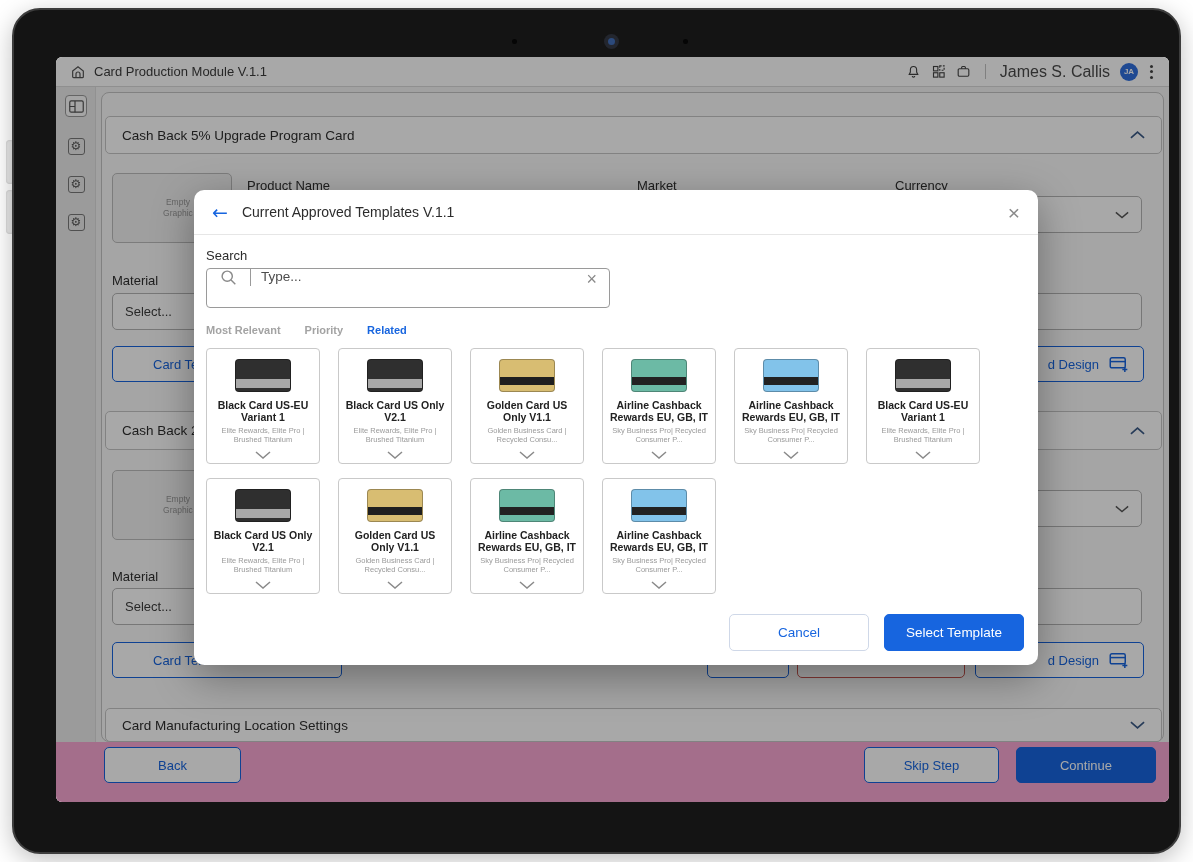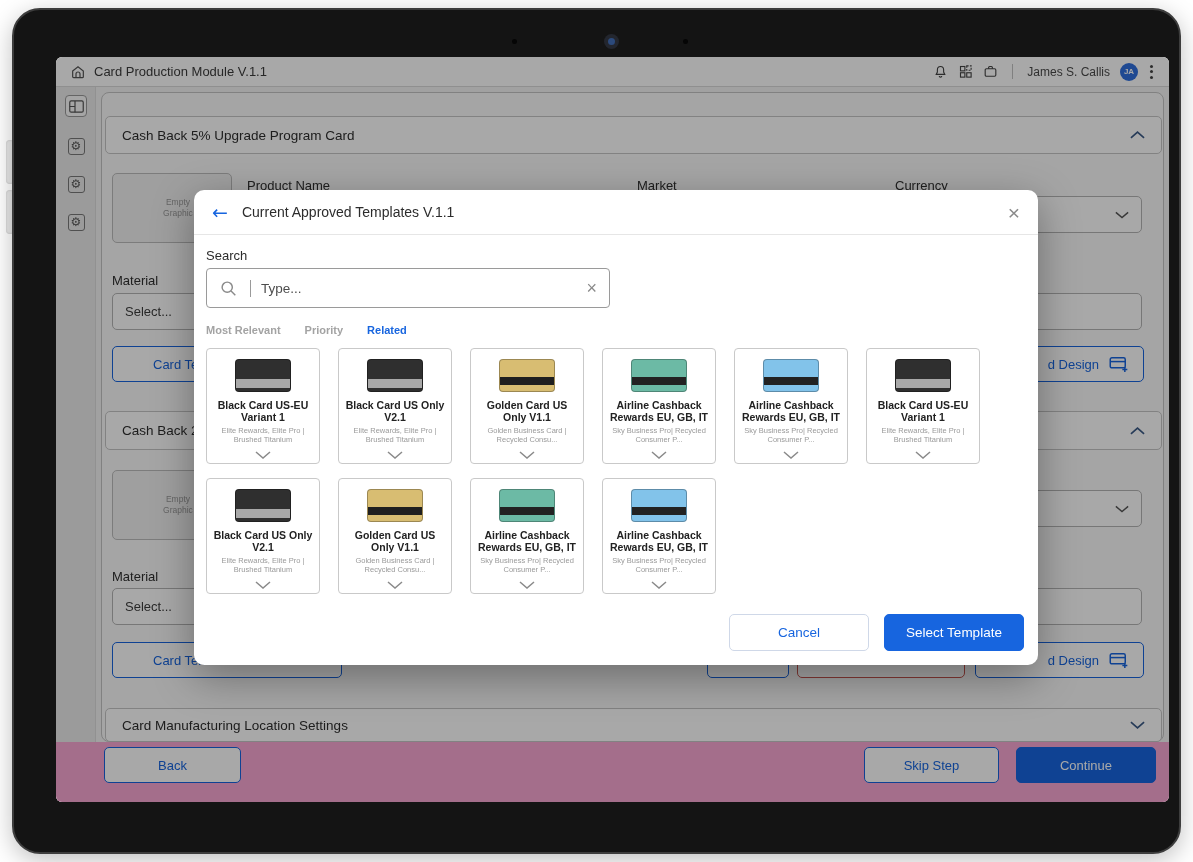--- a/index.html
+++ b/index.html
@@ -18,21 +18,21 @@
   
   .screen { position:absolute; left:40px; top:55px; width:1113px; height:745px; background:#f4f4f4;
             border-radius:6px; overflow:hidden;margin-left:14px; }
 
   
   .app-header { position:absolute; left:0; top:0; width:1113px; height:30px; background:#fff;
                 border-bottom:1px solid #d9d9d9; display:flex; align-items:center; padding:0 14px; }
   .app-title { font-size:13px; color:#3c3c3c; margin-left:8px; }
   .hdr-right { margin-left:auto; display:flex; align-items:center; gap:10px; }
   .hdr-divider { width:1px; height:15px; background:#c2c2c2; margin:0 4px; }
-  .user-name { font-size:12px; color:#4a4a4a; }
+  .user-name { font-size:16px; color:#4a4a4a; }
   .avatar { width:18px; height:18px; border-radius:50%; background:#2F6FDE; color:#fff; font-size:8px;
             font-weight:bold; display:flex; align-items:center; justify-content:center;text-align:right; }
   .kebab { display:flex; flex-direction:column; gap:2.5px; padding:2px; }
   .kebab i { width:3px; height:3px; border-radius:50%; background:#444; }
 
   
   .sidebar { position:absolute; left:0; top:30px; width:40px; height:715px; background:#ececec; border-right:1px solid #dcdcdc; }
   .side-icon { position:absolute; left:9px; width:22px; height:22px; border-radius:4px;
                display:flex; align-items:center; justify-content:center; }
   .side-icon.active { background:#fbfbfb; border:1px solid #9a9a9a; }
@@ -67,21 +67,21 @@
   
   .modal { position:absolute; left:138px; top:133px; width:844px; height:475px; background:#fff; z-index:60;
            border-radius:10px; box-shadow:0 12px 40px rgba(0,0,0,.35); }
   .modal-header { position:absolute; left:0; top:0; width:844px; height:45px; border-bottom:1px solid #e6e6e6;
                   display:flex; align-items:center; padding:0 18px; }
   .back-arrow { color:#1765DF; font-size:19px; line-height:1; margin-right:14px; font-family:"DejaVu Sans",sans-serif; }
   .modal-title { font-size:14px; color:#2c2c2c; }
   .modal-close { margin-left:auto; font-size:21px; color:#8a8a8a; line-height:1; }
   .search-label { position:absolute; left:12px; top:58px; font-size:13px; color:#2c2c2c; }
   .search-wrap { position:absolute; left:12px; top:78px; width:404px; height:40px; border:1px solid #9a9a9a;
-                 border-radius:4px; display:flex; align-items:center; background:#fff; }
+                 border-radius:4px; display:flex; align-items:flex-start; background:#fff; }
   .search-iconcell { width:44px; border-right:1px solid #9a9a9a; display:flex; align-items:center; justify-content:center; }
   .search-input { flex:1; border:none; outline:none; font-size:13.5px; color:#333; padding:0 10px;
                   font-family:"Liberation Sans",sans-serif; background:transparent; }
   .search-input::placeholder { color:#4d4d4d; }
   .search-clear { display:flex; align-items:center; padding:0 12px; color:#8a8a8a; font-size:18px; }
   .tabs { position:absolute; left:12px; top:134px; display:flex; gap:24px; }
   .tab { font-size:11px; font-weight:600; color:#a3a3a3; }
   .tab.active { color:#1765DF; }
   .grid { position:absolute; left:12px; top:158px; width:800px; display:flex; flex-wrap:wrap; column-gap:18px; row-gap:14px; }
   .tcard { width:114px; height:116px; border:1px solid #c9c9c9; border-radius:4px; background:#fff;

